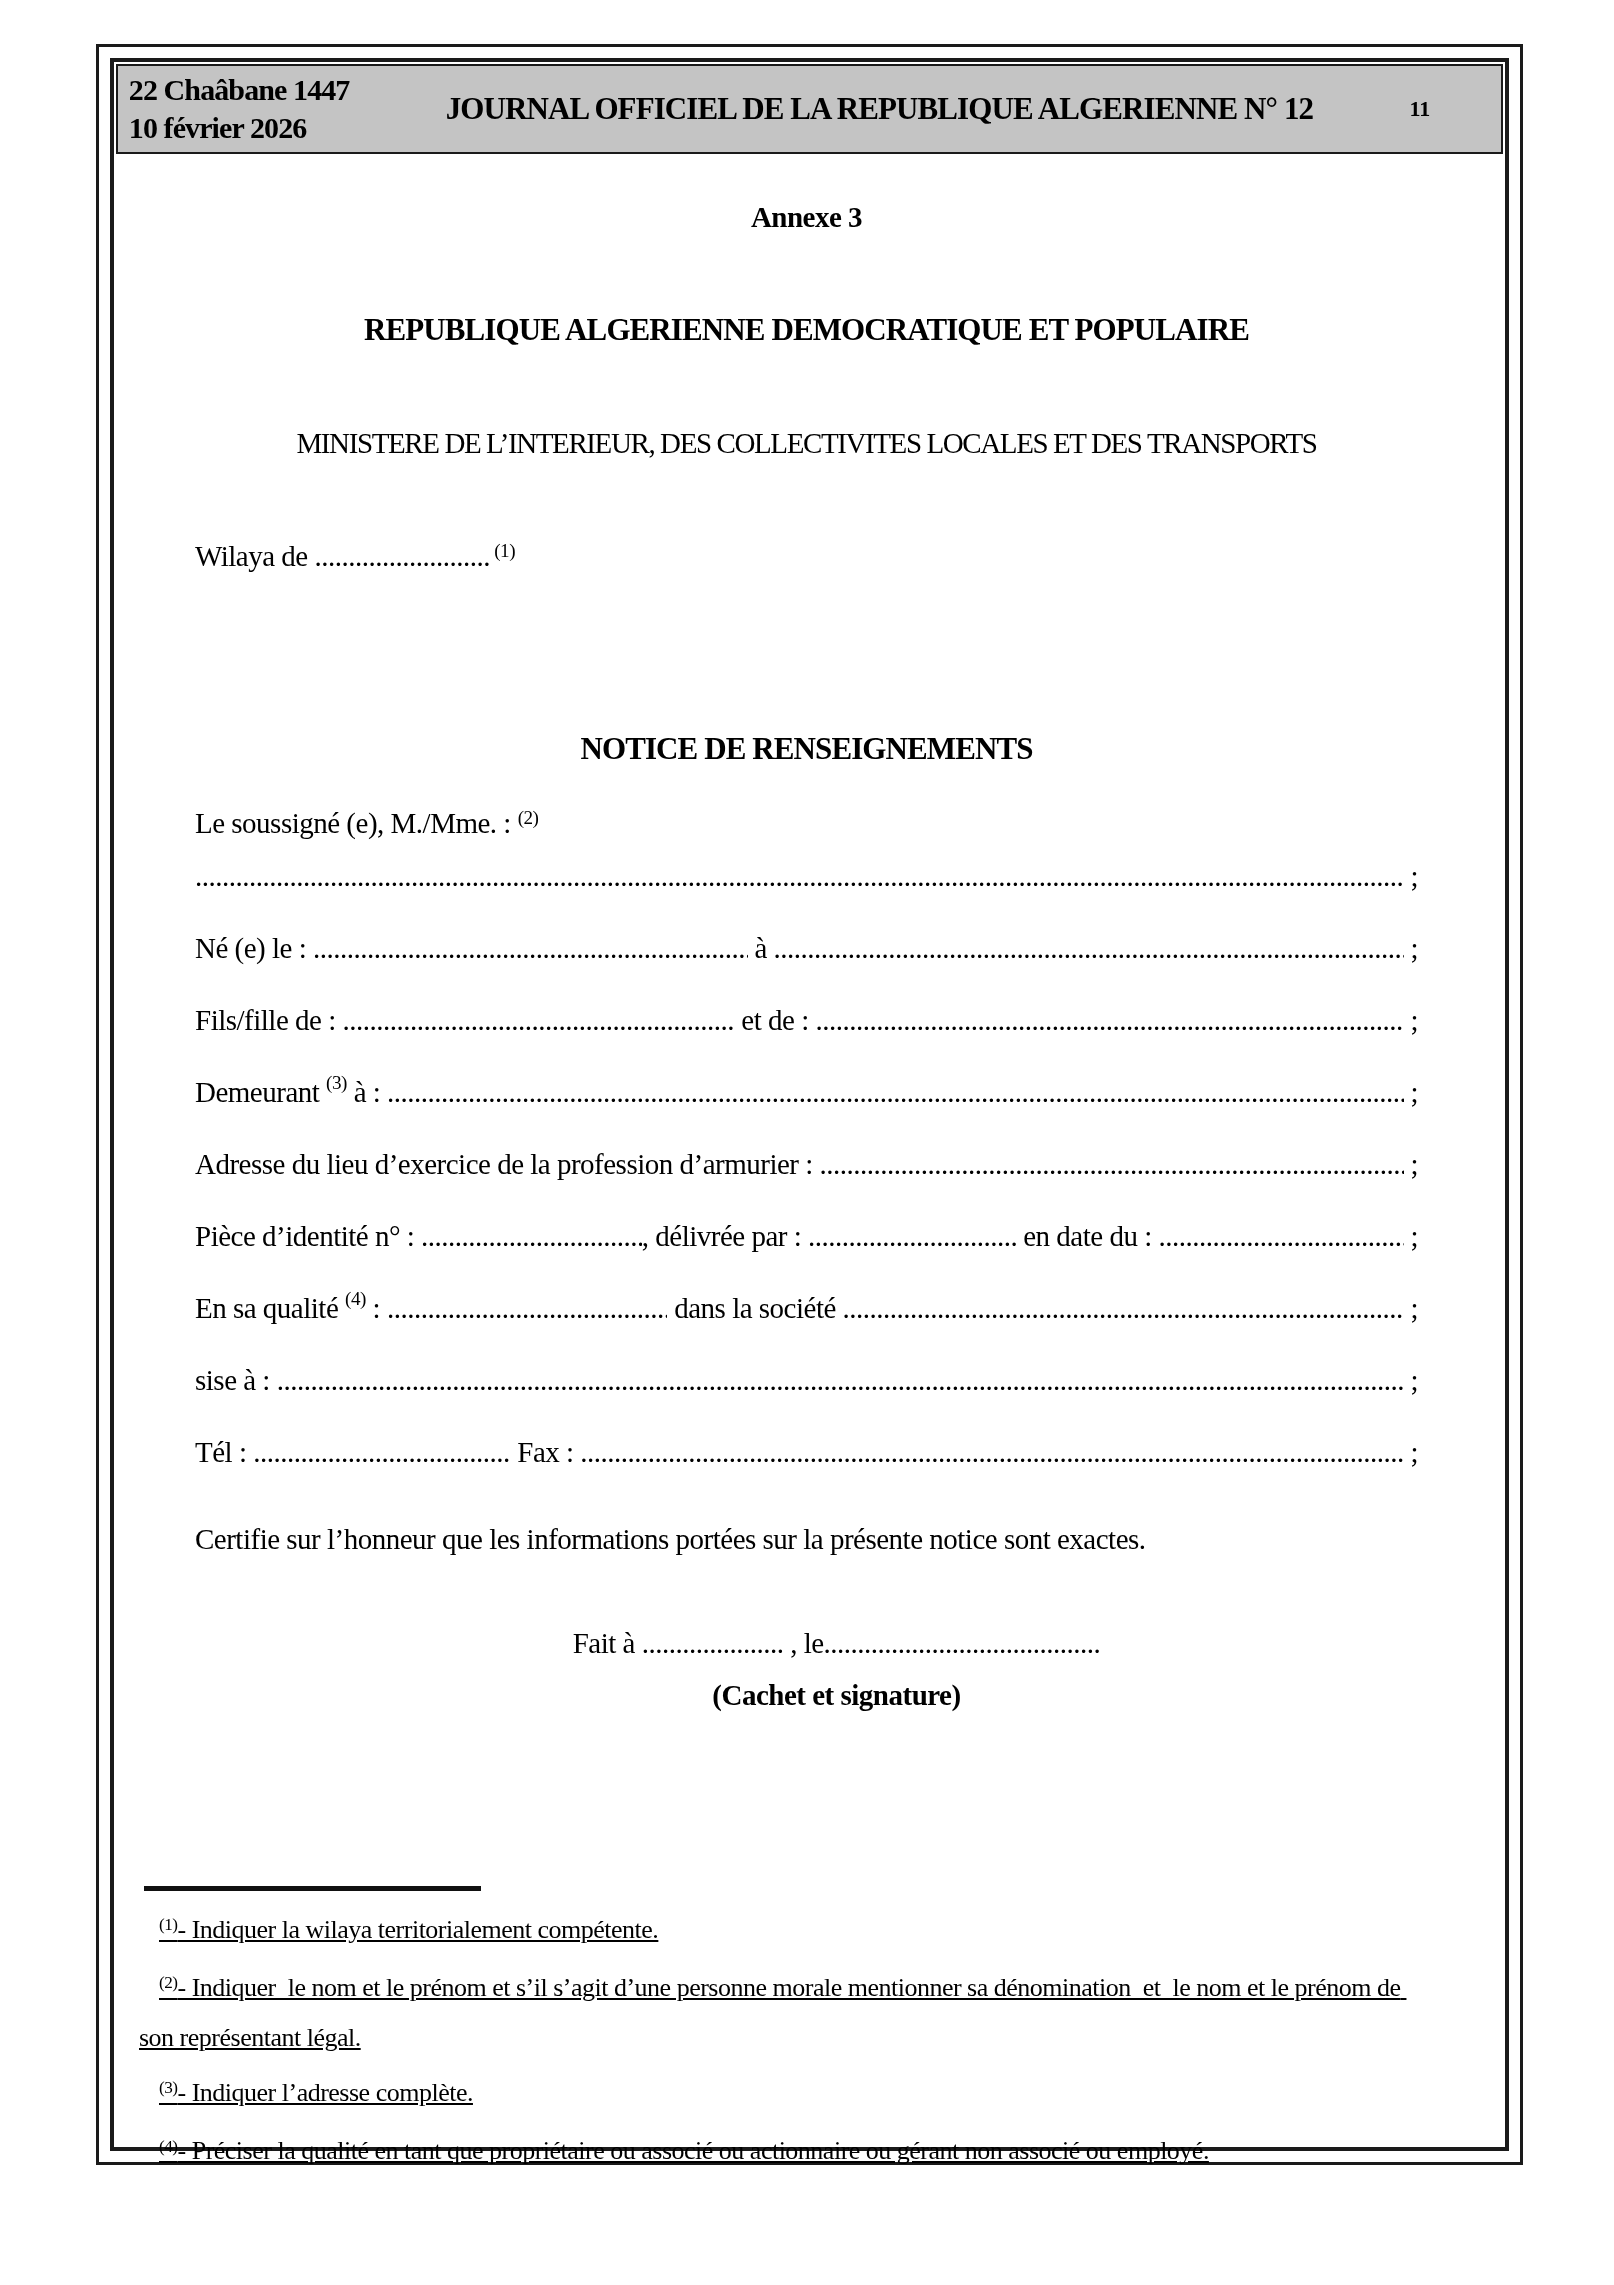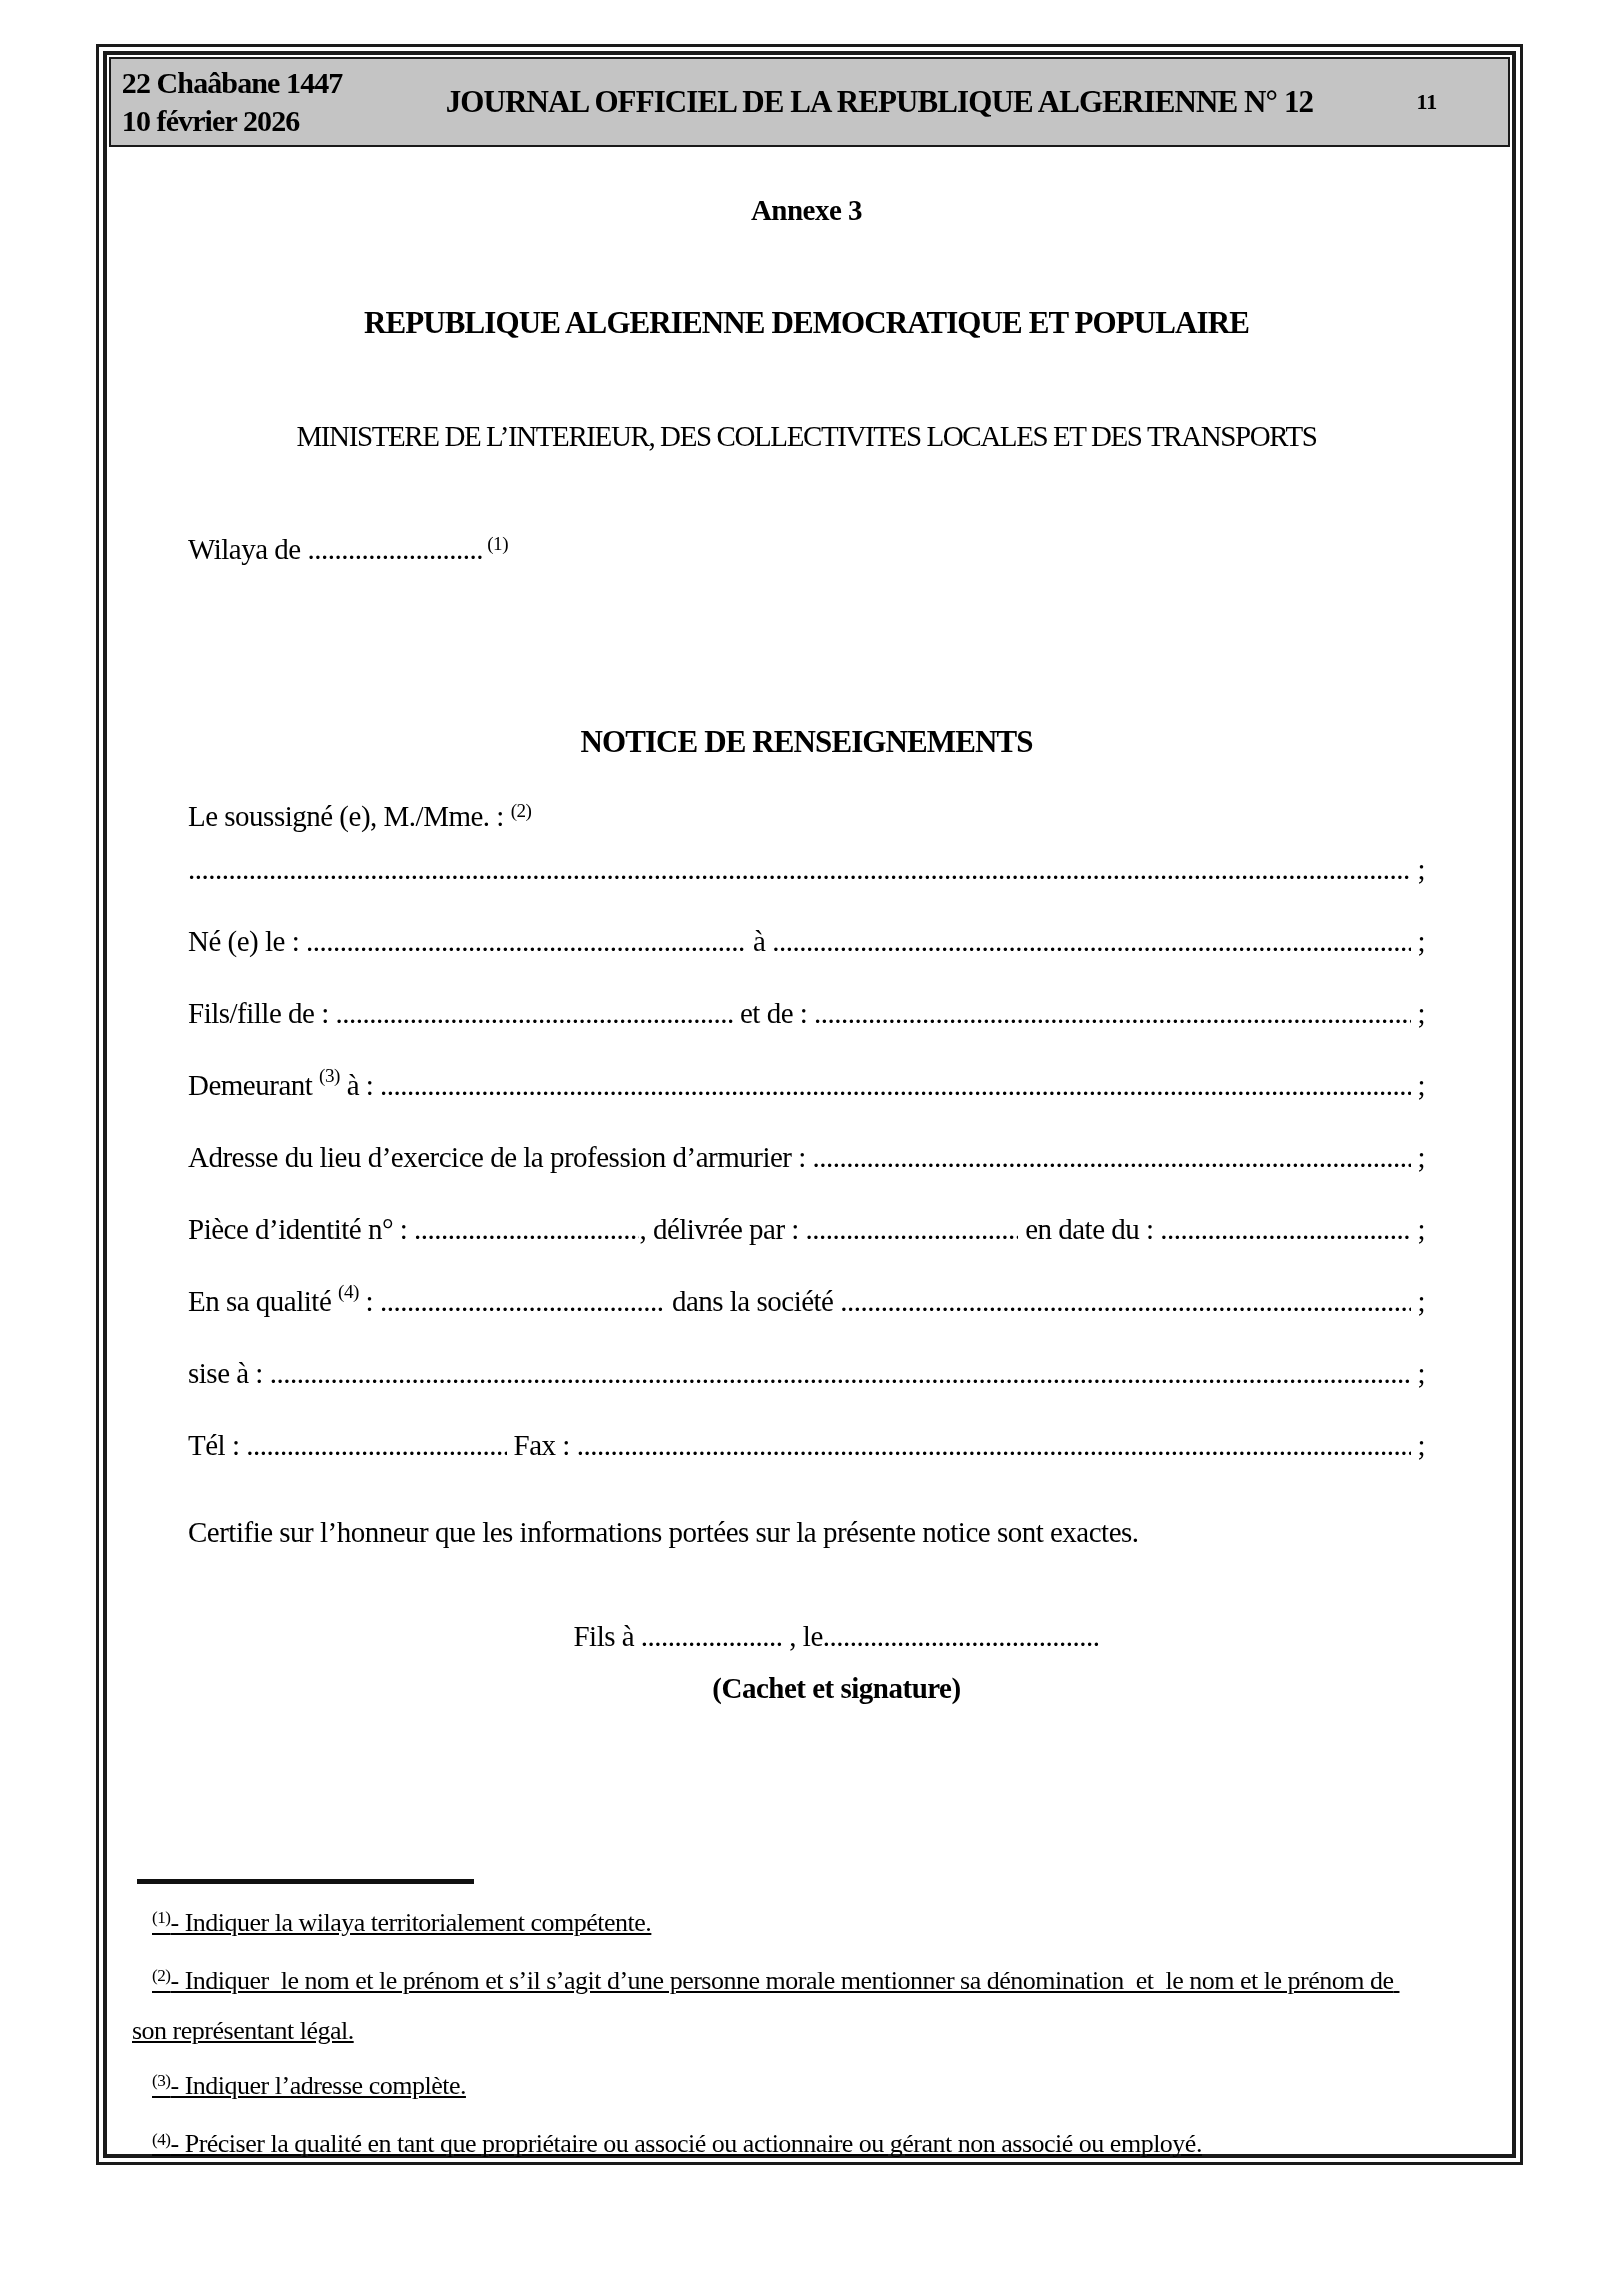--- a/index.html
+++ b/index.html
@@ -12,21 +12,21 @@
     position: relative;
     width: 1615px; height: 2285px;
     background: #ffffff;
     overflow: hidden;
   }
   
   .frame-outer {
     position: absolute; left: 96px; top: 44px;
     width: 1427px; height: 2121px;
     border: 3.6px solid #1a1a1a;
-    padding: 4px;
+    padding: 11px;
     box-sizing: border-box;
   }
   .frame-inner {
     position: relative;
     width: 100%; height: 100%;
     border: 4.5px solid #1a1a1a;
     box-sizing: border-box;
     background: #ffffff;
   }
   
@@ -197,21 +197,21 @@
             <span class="seg">Tél : </span>
             <span class="dots" style="flex: 1 1 0%;">............................................................................................................................................................................................................................................................................................................</span>
             <span class="seg"> Fax : </span>
             <span class="dots" style="flex: 3.2 1 0%;">............................................................................................................................................................................................................................................................................................................</span>
             <span class="seg"> ;</span>
           </div>
         </div>
 
       <div class="blk t-certify">Certifie sur l’honneur que les informations portées sur la présente notice sont exactes.</div>
 
-      <div class="blk center t-fait"><span class="seg">Fils à </span><span class="seg">.....................</span><span class="seg"> , le</span><span class="seg">.........................................</span></div>
+      <div class="blk center t-fait"><span class="seg">Fait à </span><span class="seg">.....................</span><span class="seg"> , le</span><span class="seg">.........................................</span></div>
       <div class="blk center t-cachet">(Cachet et signature)</div>
 
       <div class="t-separator"></div>
       <div class="blk t-footnotes">
           <p class="fn"><span class="sup">(1)</span><span>- Indiquer la wilaya territorialement compétente.</span></p>
           <p class="fn"><span class="sup">(2)</span><span>- Indiquer  le nom et le prénom et s’il s’agit d’une personne morale mentionner sa dénomination  et  le nom et le prénom de son représentant légal.</span></p>
           <p class="fn"><span class="sup">(3)</span><span>- Indiquer l’adresse complète.</span></p>
           <p class="fn"><span class="sup">(4)</span><span>- Préciser la qualité en tant que propriétaire ou associé ou actionnaire ou gérant non associé ou employé.</span></p>
         </div>
 

